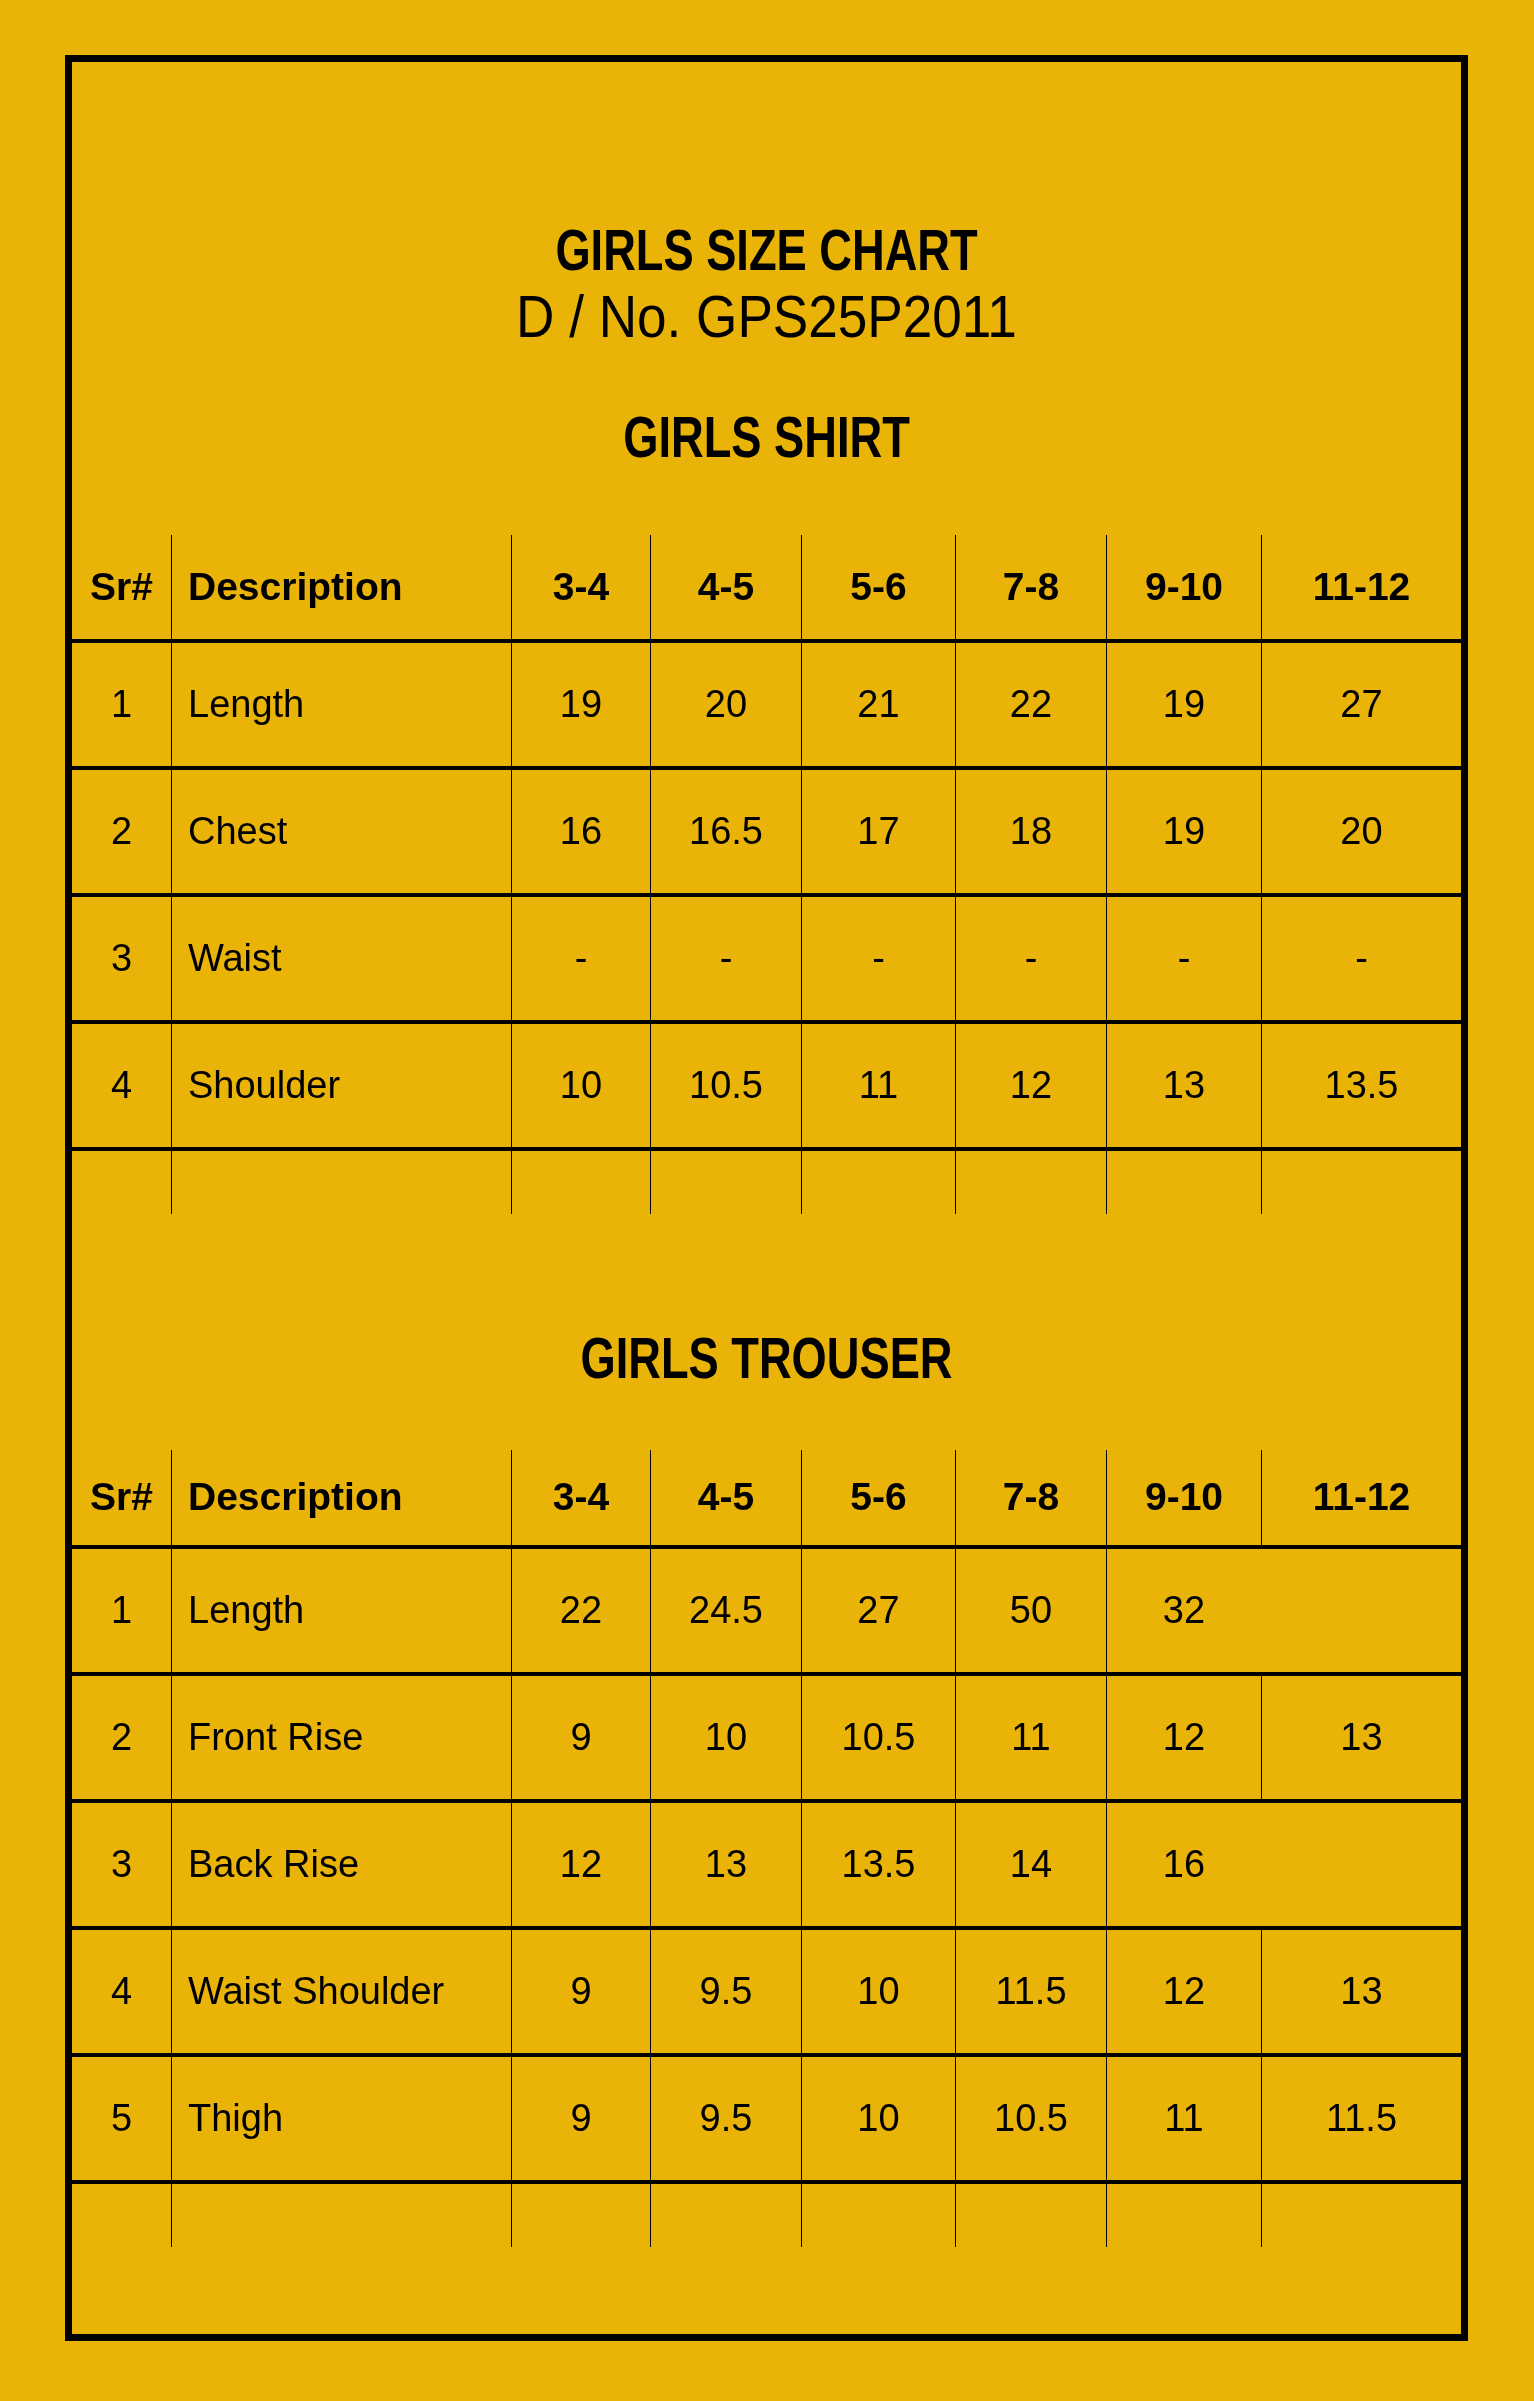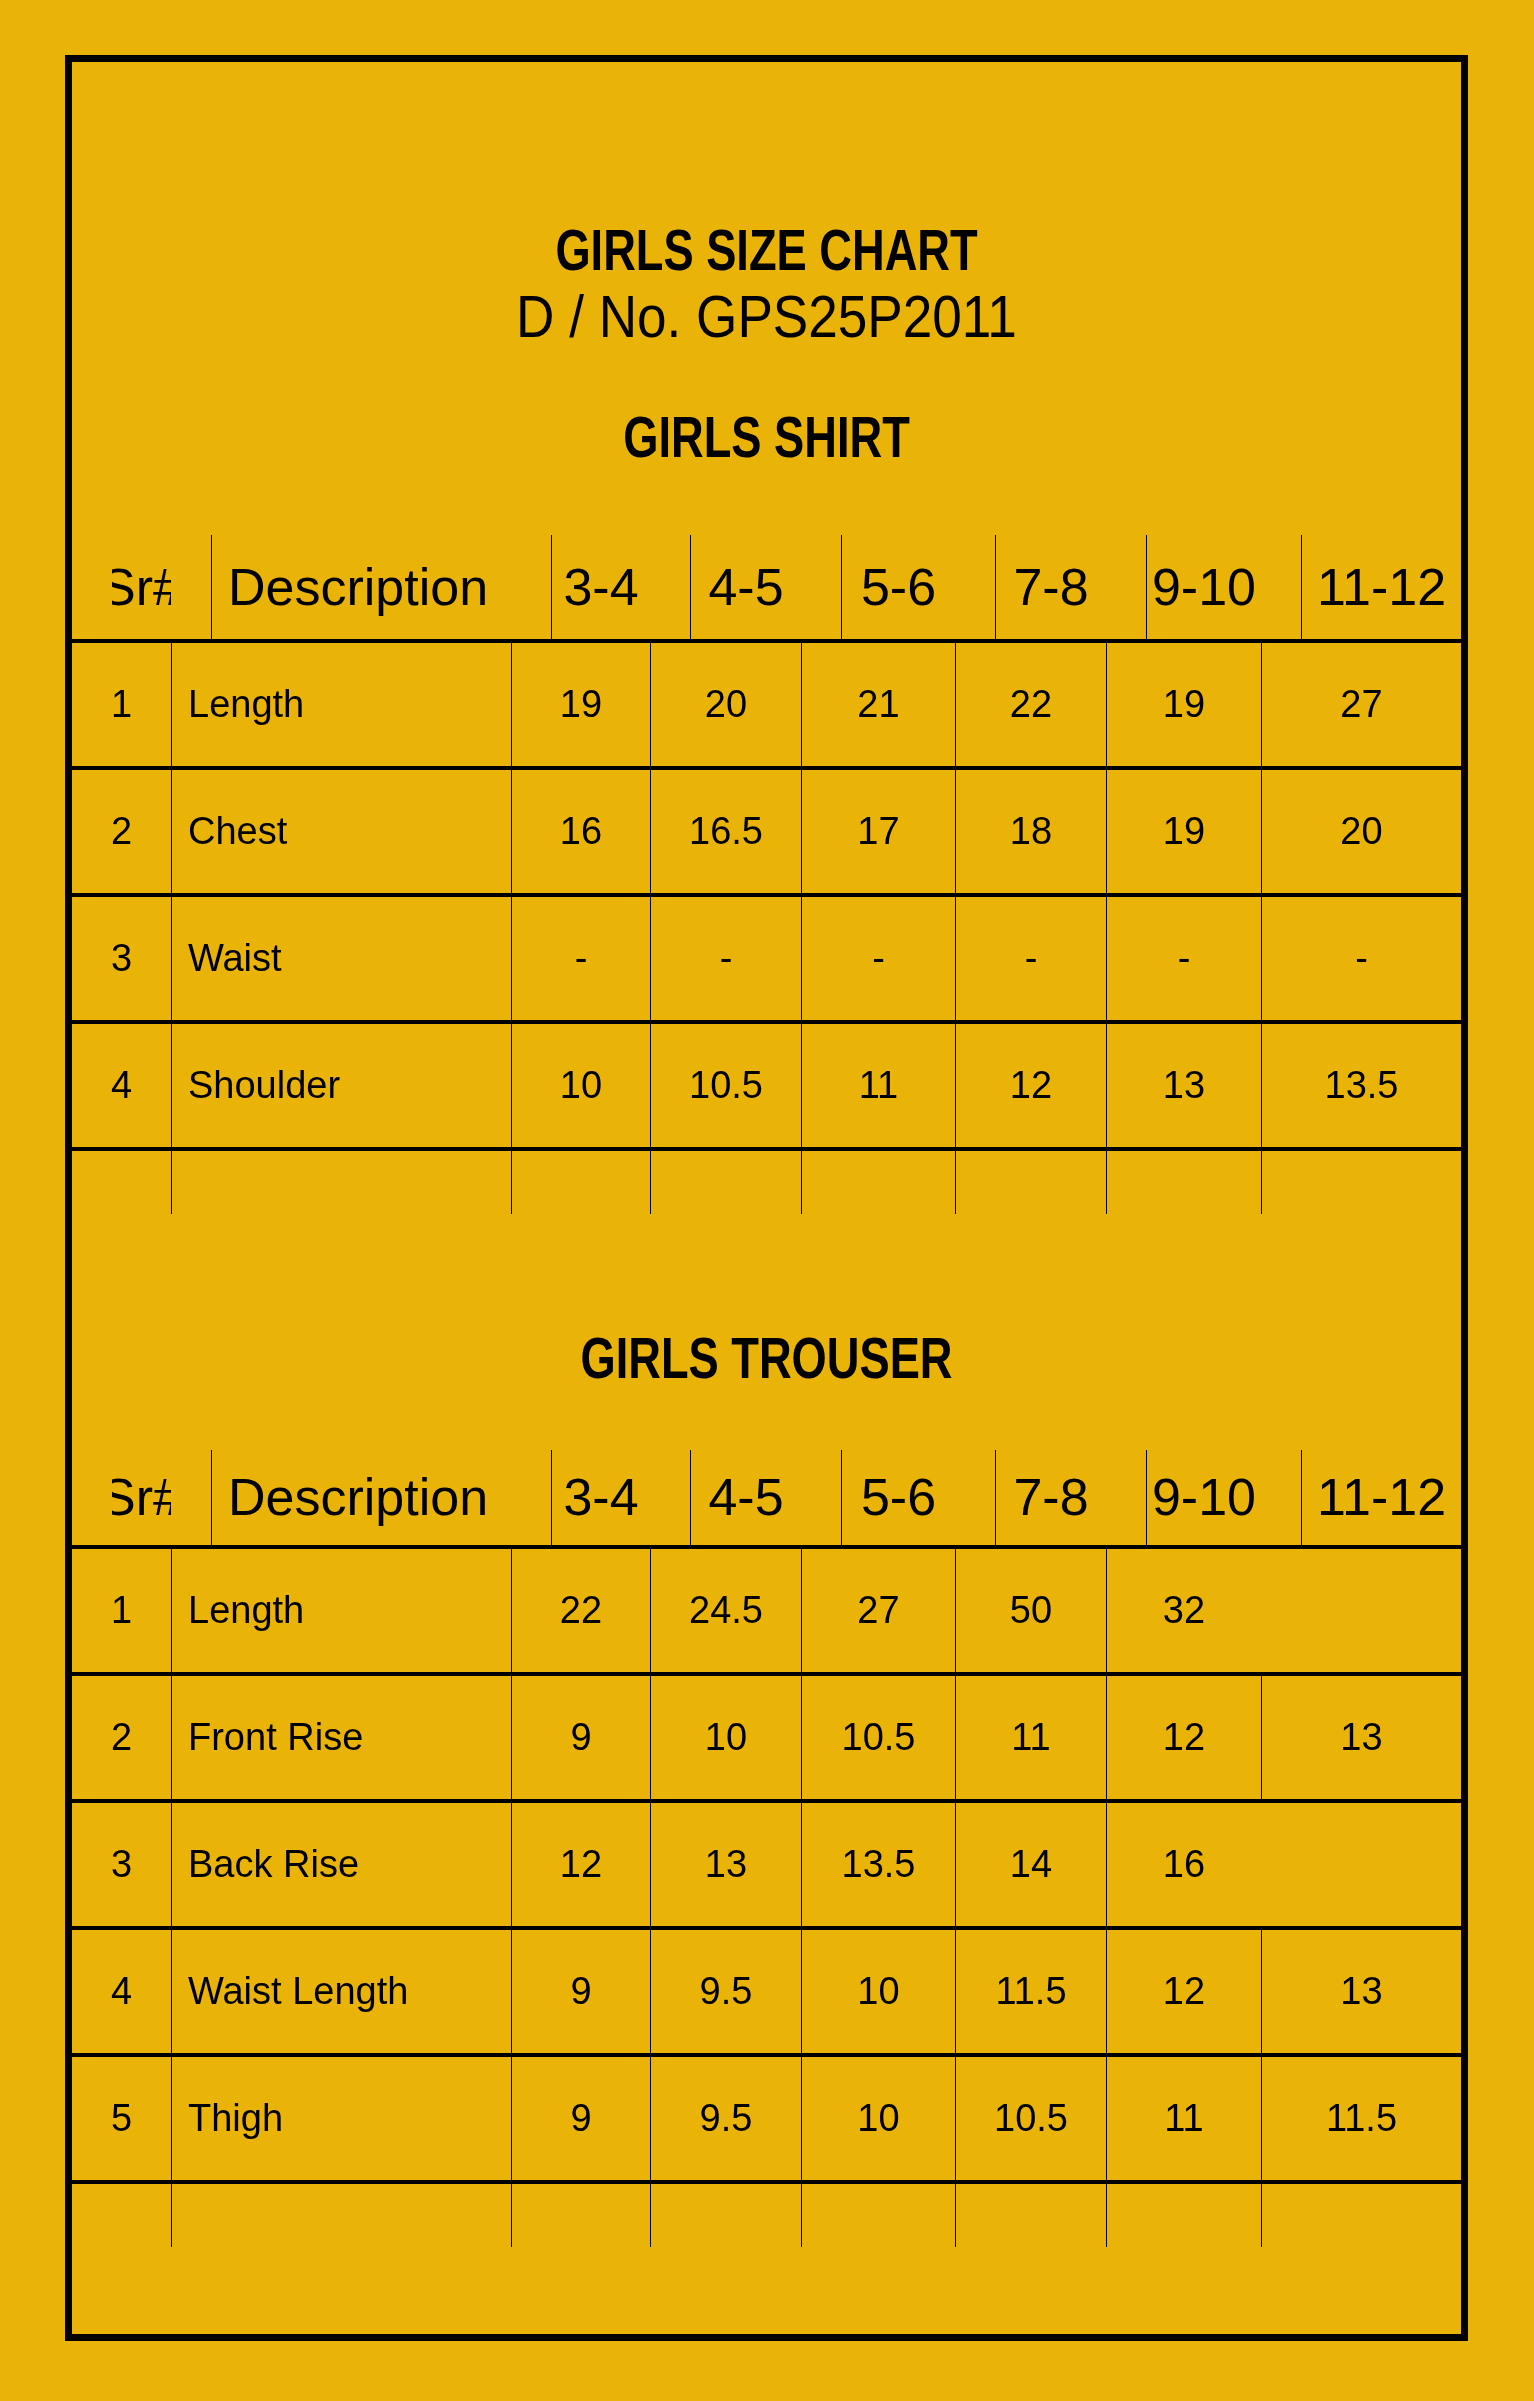--- a/index.html
+++ b/index.html
@@ -62,23 +62,22 @@
 
   .cell {
     display: flex;
     align-items: center;
     justify-content: center;
     font-size: 38px;
     overflow: hidden;
   }
   .cell + .cell { border-left: 1.7px solid #000000; }
   .trow.header .cell {
-    font-weight: 400;
-    font-size: 52px;
-    margin-left: 40px;
+    font-weight: 700;
+    font-size: 39px;
   }
   .cell.desc {
     justify-content: flex-start;
     padding-left: 16px;
   }
 </style>
 </head>
 <body>
 
 <div class="sheet">
@@ -197,21 +196,21 @@
         <div class="cell desc">Back Rise</div>
         <div class="cell">12</div>
         <div class="cell">13</div>
         <div class="cell">13.5</div>
         <div class="cell">14</div>
         <div class="cell">16</div>
       </div>
 
       <div class="trow data">
         <div class="cell">4</div>
-        <div class="cell desc">Waist Length</div>
+        <div class="cell desc">Waist Shoulder</div>
         <div class="cell">9</div>
         <div class="cell">9.5</div>
         <div class="cell">10</div>
         <div class="cell">11.5</div>
         <div class="cell">12</div>
         <div class="cell">13</div>
       </div>
 
       <div class="trow data">
         <div class="cell">5</div>

